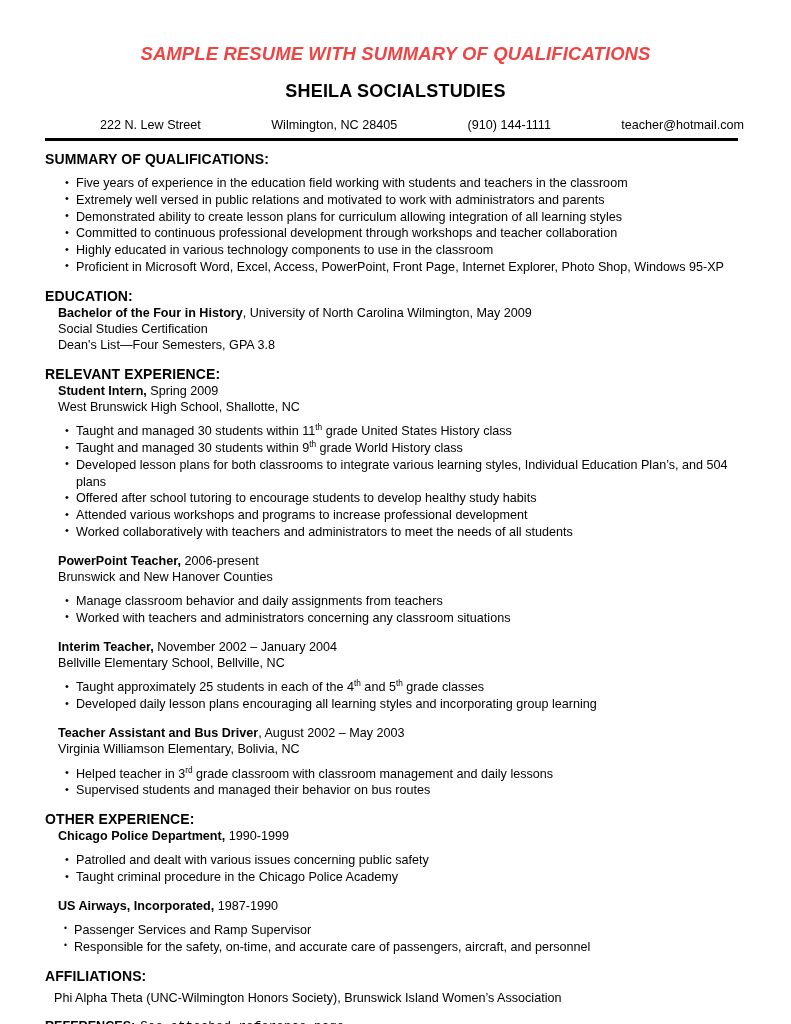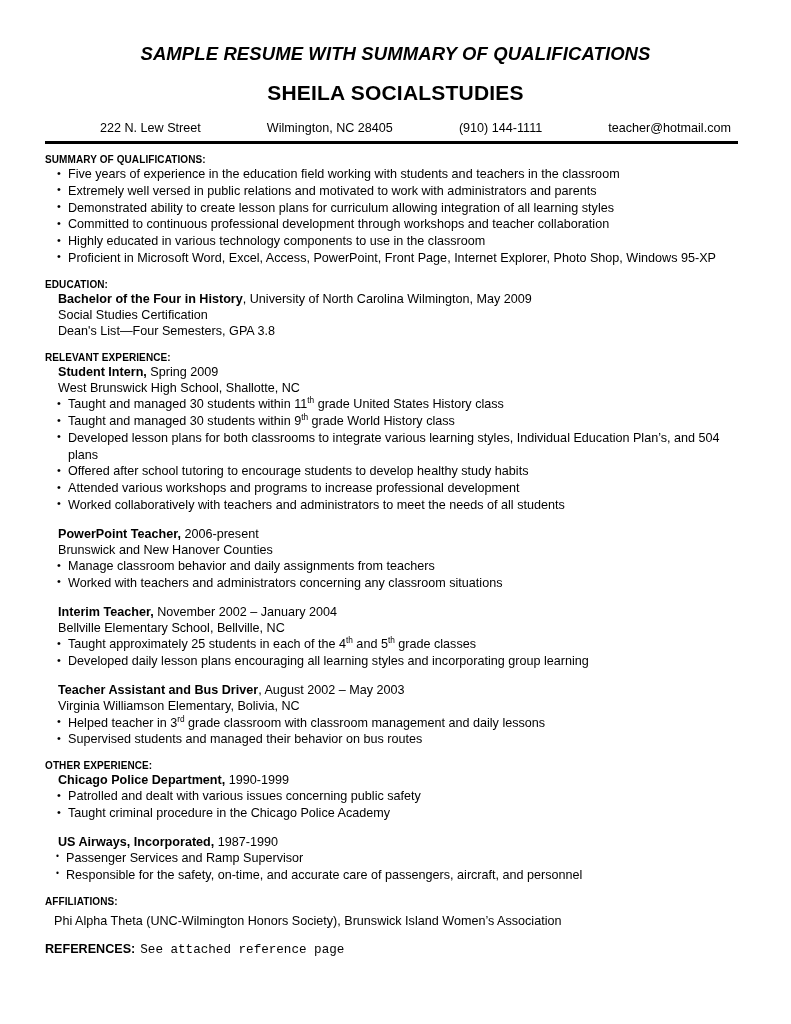--- a/index.html
+++ b/index.html
@@ -16,82 +16,82 @@
   }
   .page {
     position: relative;
     width: 791px;
     height: 1024px;
     background: #ffffff;
     box-sizing: border-box;
     padding: 0;
   }
   .doc-title {
-    color: #000000;
+    color: #ef4444;
     font-weight: bold;
     font-style: italic;
     font-size: 18.5px;
     text-align: center;
     letter-spacing: 0.1px;
     margin: 0;
     padding-top: 44px;
     line-height: 1.1;
   }
   .person-name {
     text-align: center;
     font-weight: bold;
-    font-size: 21px;
+    font-size: 18px;
     margin: 0;
     padding-top: 17px;
     letter-spacing: 0.2px;
   }
   .contact-row {
     display: flex;
     justify-content: space-between;
-    padding: 17px 60px 0 100px;
+    padding: 17px 47px 0 100px;
     font-size: 12.6px;
     line-height: 1.1;
   }
   .contact-row span { white-space: nowrap; }
   .rule {
     border: 0;
     border-top: 3px solid #000;
     margin: 5px 53px 0 45px;
     height: 0;
   }
   .body-area {
     padding: 0 0 0 0;
     font-size: 12.6px;
   }
   .section {
     margin-top: 12px;
   }
   .section.tight { margin-top: 10px; }
   .sec-head {
     font-weight: bold;
-    font-size: 10px;
+    font-size: 14px;
     margin: 0 0 1px 45px;
     letter-spacing: 0.1px;
   }
   .entry {
     margin: 0 53px 0 58px;
     line-height: 1.30;
   }
   .entry-head {
     margin: 0 53px 0 58px;
     line-height: 1.30;
   }
   .entry-head b { font-weight: bold; }
   .entry-sub {
     margin: 0 53px 0 58px;
     line-height: 1.30;
   }
   .bullets {
     list-style: none;
-    margin: 0;
+    margin: 8px;
     padding: 0;
   }
   .bullets li {
     position: relative;
     margin: 0 53px 0 68px;
     padding: 0 0 0 0;
     line-height: 1.33;
   }
   .bullets li::before {
     content: "\2022";

